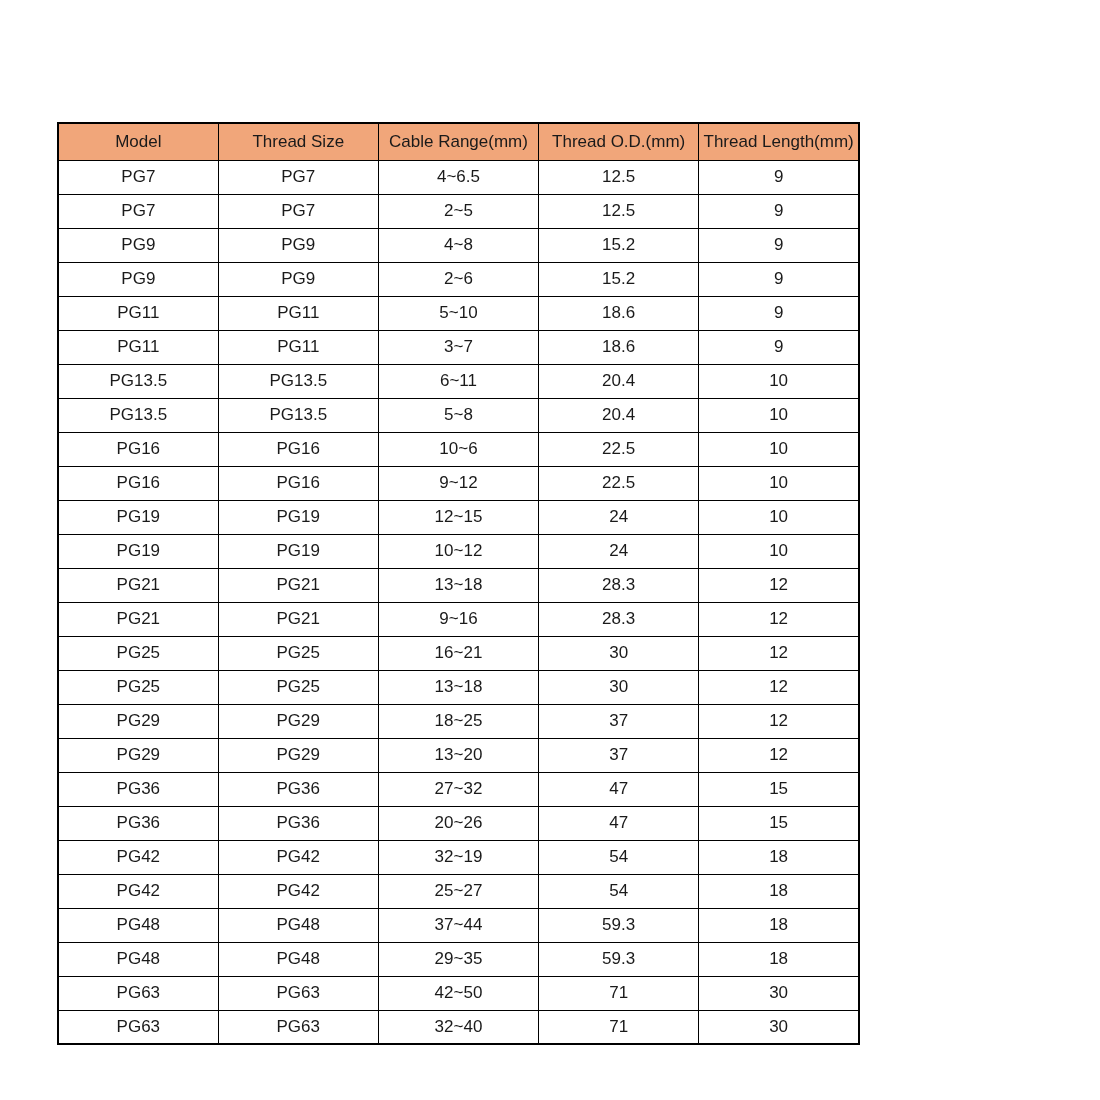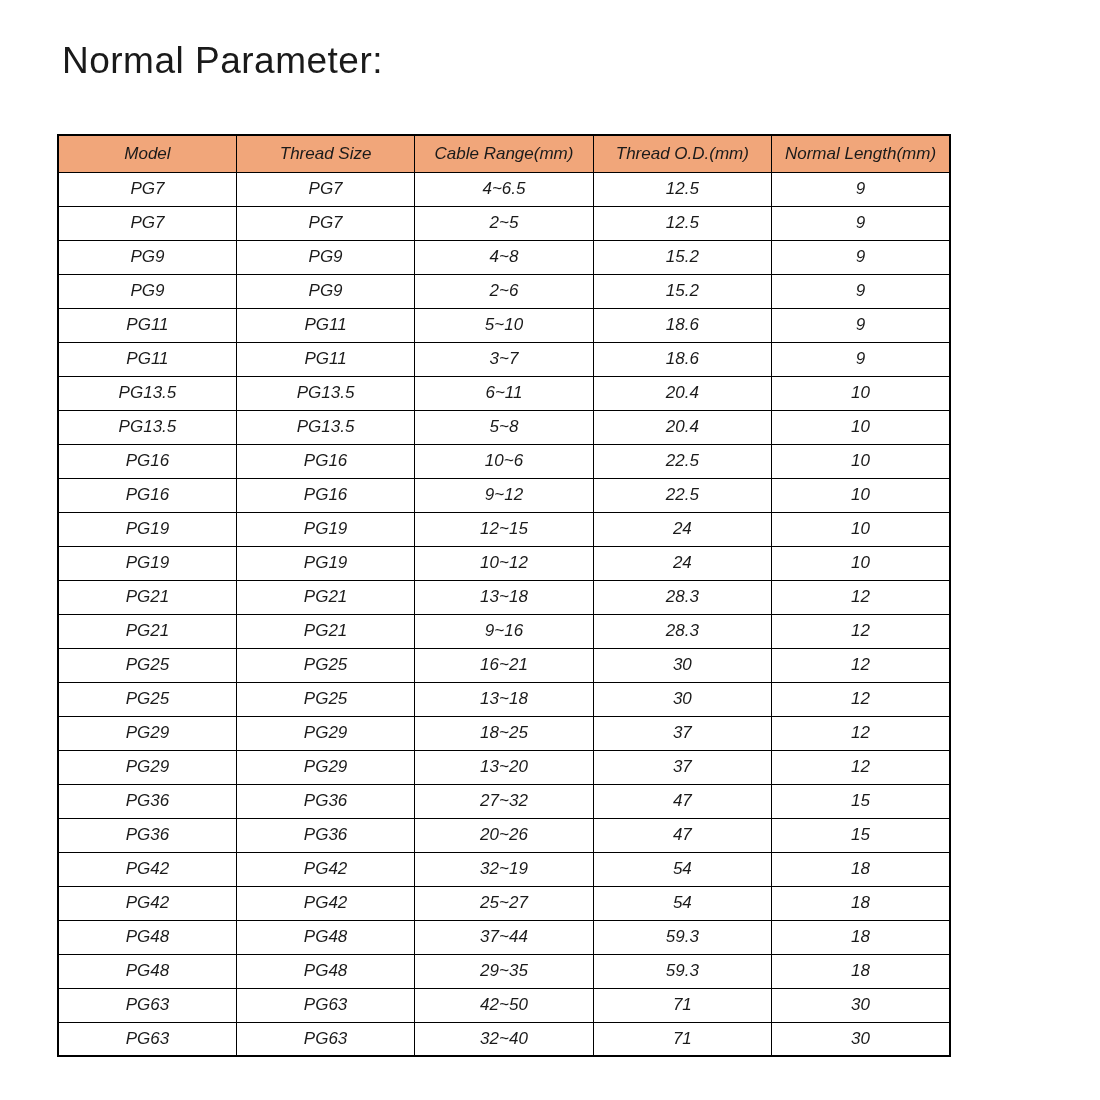--- a/index.html
+++ b/index.html
@@ -21,26 +21,25 @@
     left: 62px;
     top: 40px;
     font-size: 37px;
     font-weight: 400;
     color: #1a1a1a;
     letter-spacing: 0.5px;
   }
   table.param-table {
     position: absolute;
     left: 57px;
-    top: 134px;
-    width: 894px;
+    top: 122px;
+    width: 803px;
     border-collapse: collapse;
     table-layout: fixed;
     border: 2px solid #000000;
-    font-style: italic;
   }
   table.param-table th,
   table.param-table td {
     border: 1px solid #000000;
     text-align: center;
     vertical-align: middle;
     font-size: 17px;
     color: #1a1a1a;
     white-space: nowrap;
     overflow: hidden;
@@ -53,30 +52,29 @@
   table.param-table td {
     height: 34px;
     background: #ffffff;
     font-weight: 400;
   }
 </style>
 </head>
 <body>
 
 <div class="page">
-  <div class="page-title">Normal Parameter:</div>
 
   <table class="param-table">
     <thead>
       <tr>
           <th>Model</th>
           <th>Thread Size</th>
           <th>Cable Range(mm)</th>
           <th>Thread O.D.(mm)</th>
-          <th>Normal Length(mm)</th>
+          <th>Thread Length(mm)</th>
         </tr>
     </thead>
     <tbody>
         <tr>
           <td>PG7</td>
           <td>PG7</td>
           <td>4~6.5</td>
           <td>12.5</td>
           <td>9</td>
         </tr>

